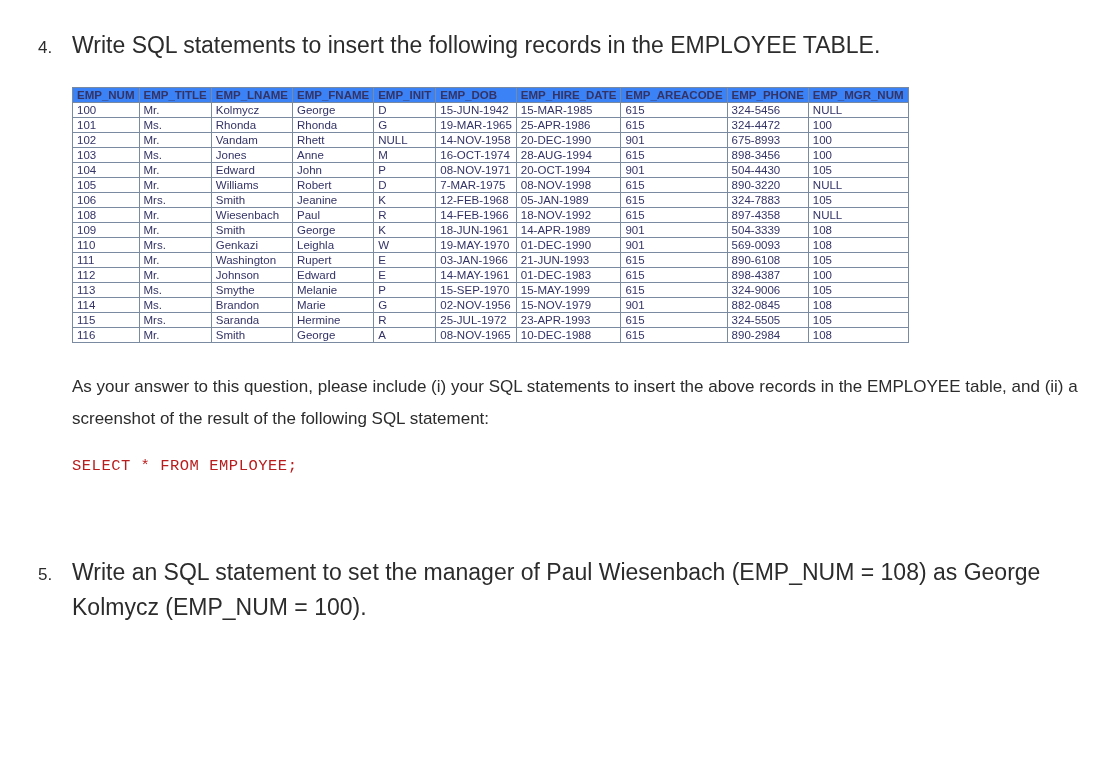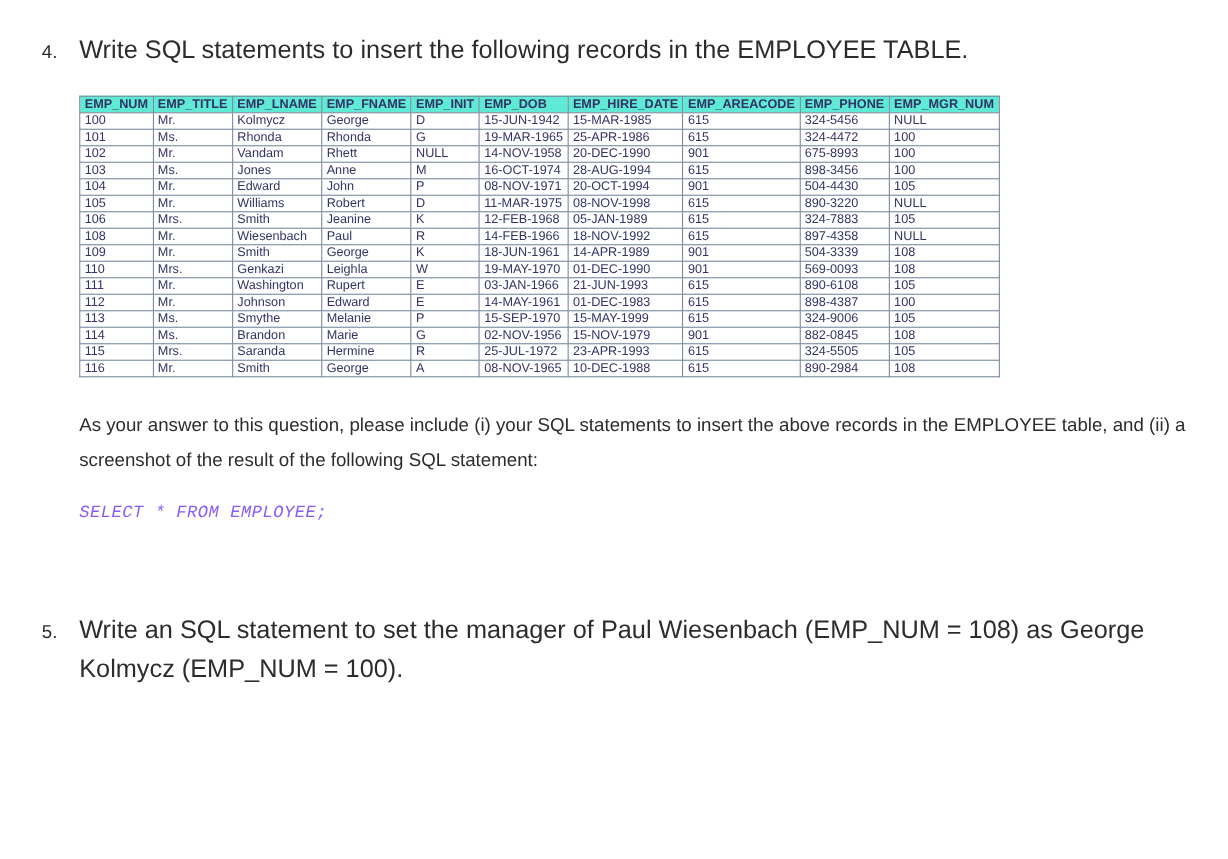--- a/index.html
+++ b/index.html
@@ -39,42 +39,41 @@
     border-collapse: collapse;
     font-size: 11.5px;
     color: #333366;
   }
   table.emp th, table.emp td {
     border: 1px solid #7a8aa0;
     padding: 1px 4px 1px 4px;
     white-space: nowrap;
   }
   table.emp th {
-    background: #5eead4;
+    background: #3b82f6;
     font-weight: bold;
     text-align: left;
   }
   table.emp td.num { text-align: left; }
   table.emp td.txt { text-align: left; }
 
   .para {
     margin-left: 34px;
     font-size: 17px;
     line-height: 1.9;
     margin-bottom: 22px;
   }
 
   .code {
     margin-left: 34px;
     font-family: "Courier New", Courier, monospace;
     font-size: 15.5px;
     letter-spacing: 0.5px;
     margin-bottom: 80px;
-    color: #8b5cf6;
-    font-style: italic;
+    color: #b91c1c;
   }
 
 </style>
 </head>
 <body>
 
 <div class="page">
 
   <div class="q-line">
     <div class="q-num">4.</div>
@@ -157,21 +156,21 @@
             <td class="num">901</td>
             <td class="txt">504-4430</td>
             <td class="num">105</td>
           </tr>
           <tr>
             <td class="num">105</td>
             <td class="txt">Mr.</td>
             <td class="txt">Williams</td>
             <td class="txt">Robert</td>
             <td class="txt">D</td>
-            <td class="txt">11-MAR-1975</td>
+            <td class="txt">7-MAR-1975</td>
             <td class="txt">08-NOV-1998</td>
             <td class="num">615</td>
             <td class="txt">890-3220</td>
             <td class="num">NULL</td>
           </tr>
           <tr>
             <td class="num">106</td>
             <td class="txt">Mrs.</td>
             <td class="txt">Smith</td>
             <td class="txt">Jeanine</td>

